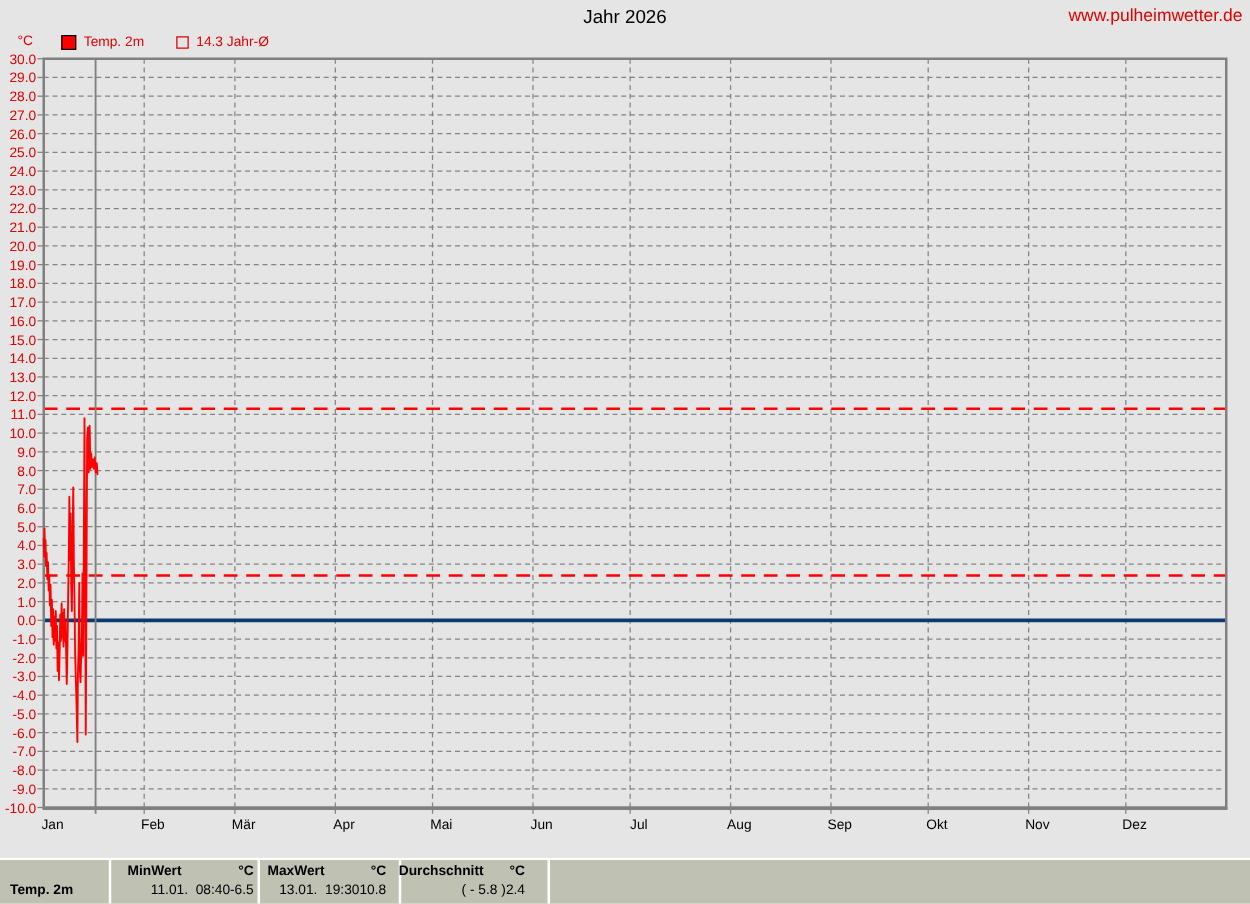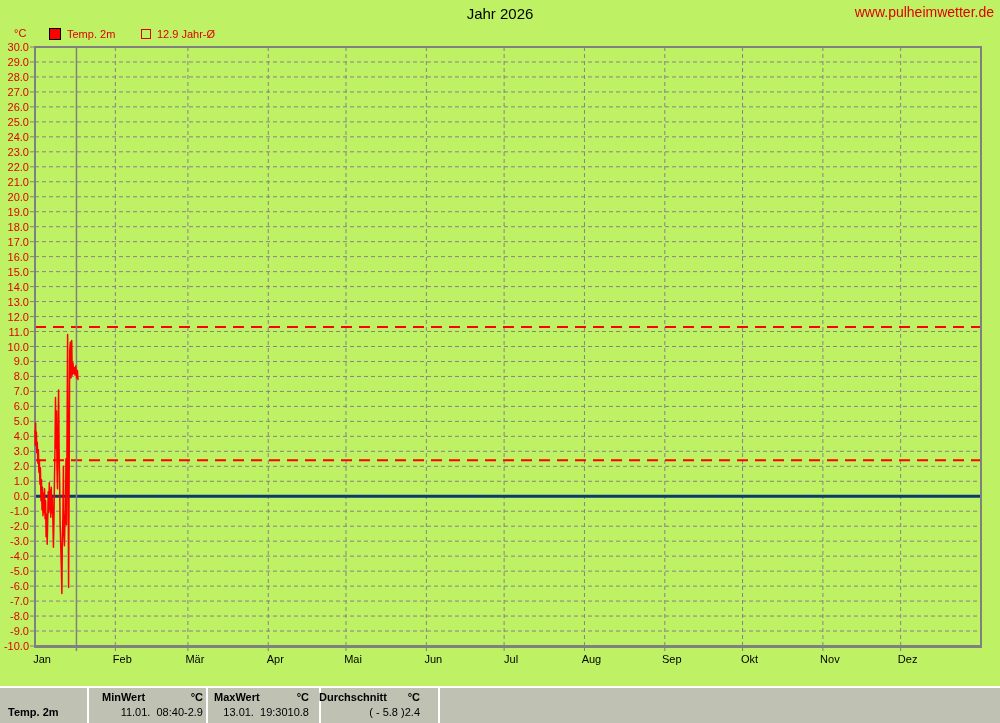--- a/index.html
+++ b/index.html
@@ -1,16 +1,16 @@
 <!DOCTYPE html>
 <html><head>
 <meta charset="utf-8">
 <style>
   html,body{margin:0;padding:0;}
-  .page{position:relative;width:1000px;height:723px;background:#bef264;
+  .page{position:relative;width:1000px;height:723px;background:#e5e5e5;
         font-family:"Liberation Sans",sans-serif;overflow:hidden;}
   .title{position:absolute;top:5px;left:0;width:1000px;text-align:center;
          font-size:15px;color:#000;}
   .site{position:absolute;top:4px;right:6px;font-size:14px;color:#e00000;
         text-decoration:none;cursor:pointer;}
   .unit-label{position:absolute;top:27px;left:14px;font-size:11px;color:#e00000;}
   .legend-item{position:absolute;top:28px;display:flex;align-items:center;gap:6px;
                font-size:11px;color:#e00000;}
   #legend-temp{left:49px;}
   #legend-avg{left:141px;}
@@ -37,21 +37,21 @@
   <a class="site">www.pulheimwetter.de</a>
 
   <div class="unit-label">°C</div>
 
   <div class="legend-item" id="legend-temp">
     <span class="swatch-filled"></span>
     <span>Temp. 2m</span>
   </div>
   <div class="legend-item" id="legend-avg">
     <span class="swatch-open"></span>
-    <span>12.9 Jahr-Ø</span>
+    <span>14.3 Jahr-Ø</span>
   </div>
 
   <svg id="chart-svg" width="1000" height="684">
       <line x1="30" y1="646" x2="35" y2="646" stroke="#808080" stroke-width="1"></line>
       <text x="29" y="650" text-anchor="end" fill="#e00000" font-size="11px">-10.0</text>
       <line x1="35" y1="631.025" x2="981" y2="631.025" stroke="#848484" stroke-width="1" stroke-dasharray="4 3"></line>
       <line x1="30" y1="631.025" x2="35" y2="631.025" stroke="#808080" stroke-width="1"></line>
       <text x="29" y="635.025" text-anchor="end" fill="#e00000" font-size="11px">-9.0</text>
       <line x1="35" y1="616.05" x2="981" y2="616.05" stroke="#848484" stroke-width="1" stroke-dasharray="4 3"></line>
       <line x1="30" y1="616.05" x2="35" y2="616.05" stroke="#808080" stroke-width="1"></line>
@@ -218,21 +218,21 @@
     </div>
     <div class="sep" style="left:87px"></div>
 
     <div class="cell" style="left:96px;width:115px">
       <div class="row1">
         <span>MinWert</span>
         <span>°C</span>
       </div>
       <div class="row2">
         <span>11.01.  08:40</span>
-        <span>-2.9</span>
+        <span>-6.5</span>
       </div>
     </div>
     <div class="sep" style="left:206px"></div>
 
     <div class="cell" style="left:208px;width:109px">
       <div class="row1">
         <span>MaxWert</span>
         <span>°C</span>
       </div>
       <div class="row2">

